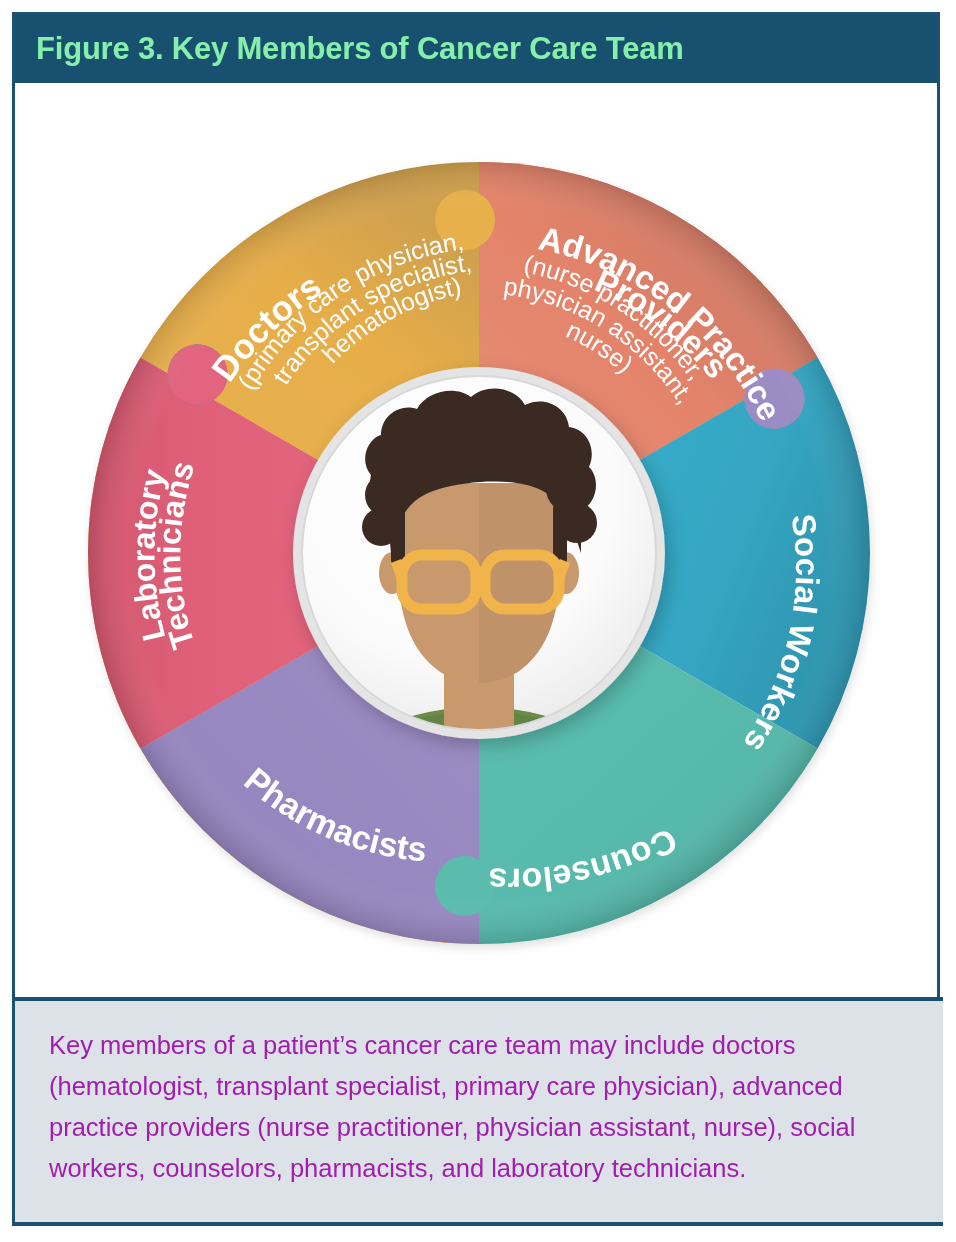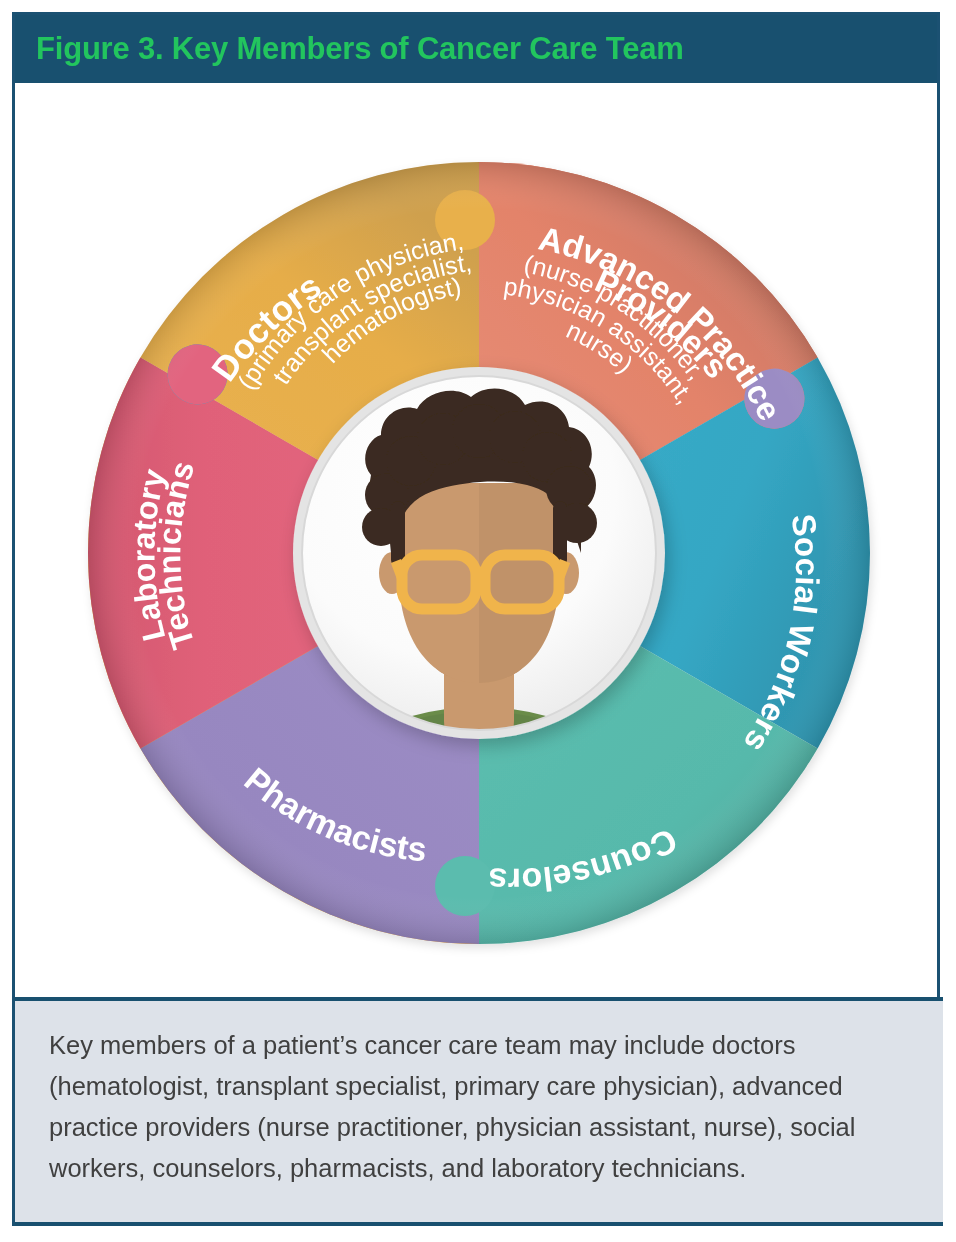--- a/index.html
+++ b/index.html
@@ -19,21 +19,21 @@
   }
   .figure-header{
     position:absolute;
     left:0;top:0;
     width:100%;height:68px;
     background:#18506f;
     box-sizing:border-box;
     display:flex;align-items:center;
   }
   .figure-header .title{
-    color:#22c55e;
+    color:#86efac;
     font-size:31px;
     font-weight:bold;
     letter-spacing:-0.2px;
     padding-left:21px;
     white-space:nowrap;
   }
   .figure-body{
     position:absolute;
     left:0;top:68px;
     width:100%;
@@ -53,21 +53,21 @@
     width:928px;
     height:229px;
     box-sizing:border-box;
     background:#dde2e9;
     border-top:4px solid #18506f;
     border-bottom:4px solid #18506f;
     padding:24px 34px 10px 34px;
   }
   .caption-box p{
     margin:0;
-    color:#404040;
+    color:#a21caf;
     font-size:25.5px;
     line-height:41px;
     font-family:"Liberation Sans", sans-serif;
     font-weight:400;
   }
   svg{display:block;}
   .seg-label-main{
     font-family:"Liberation Sans", sans-serif;
     font-weight:bold;
     fill:#ffffff;

